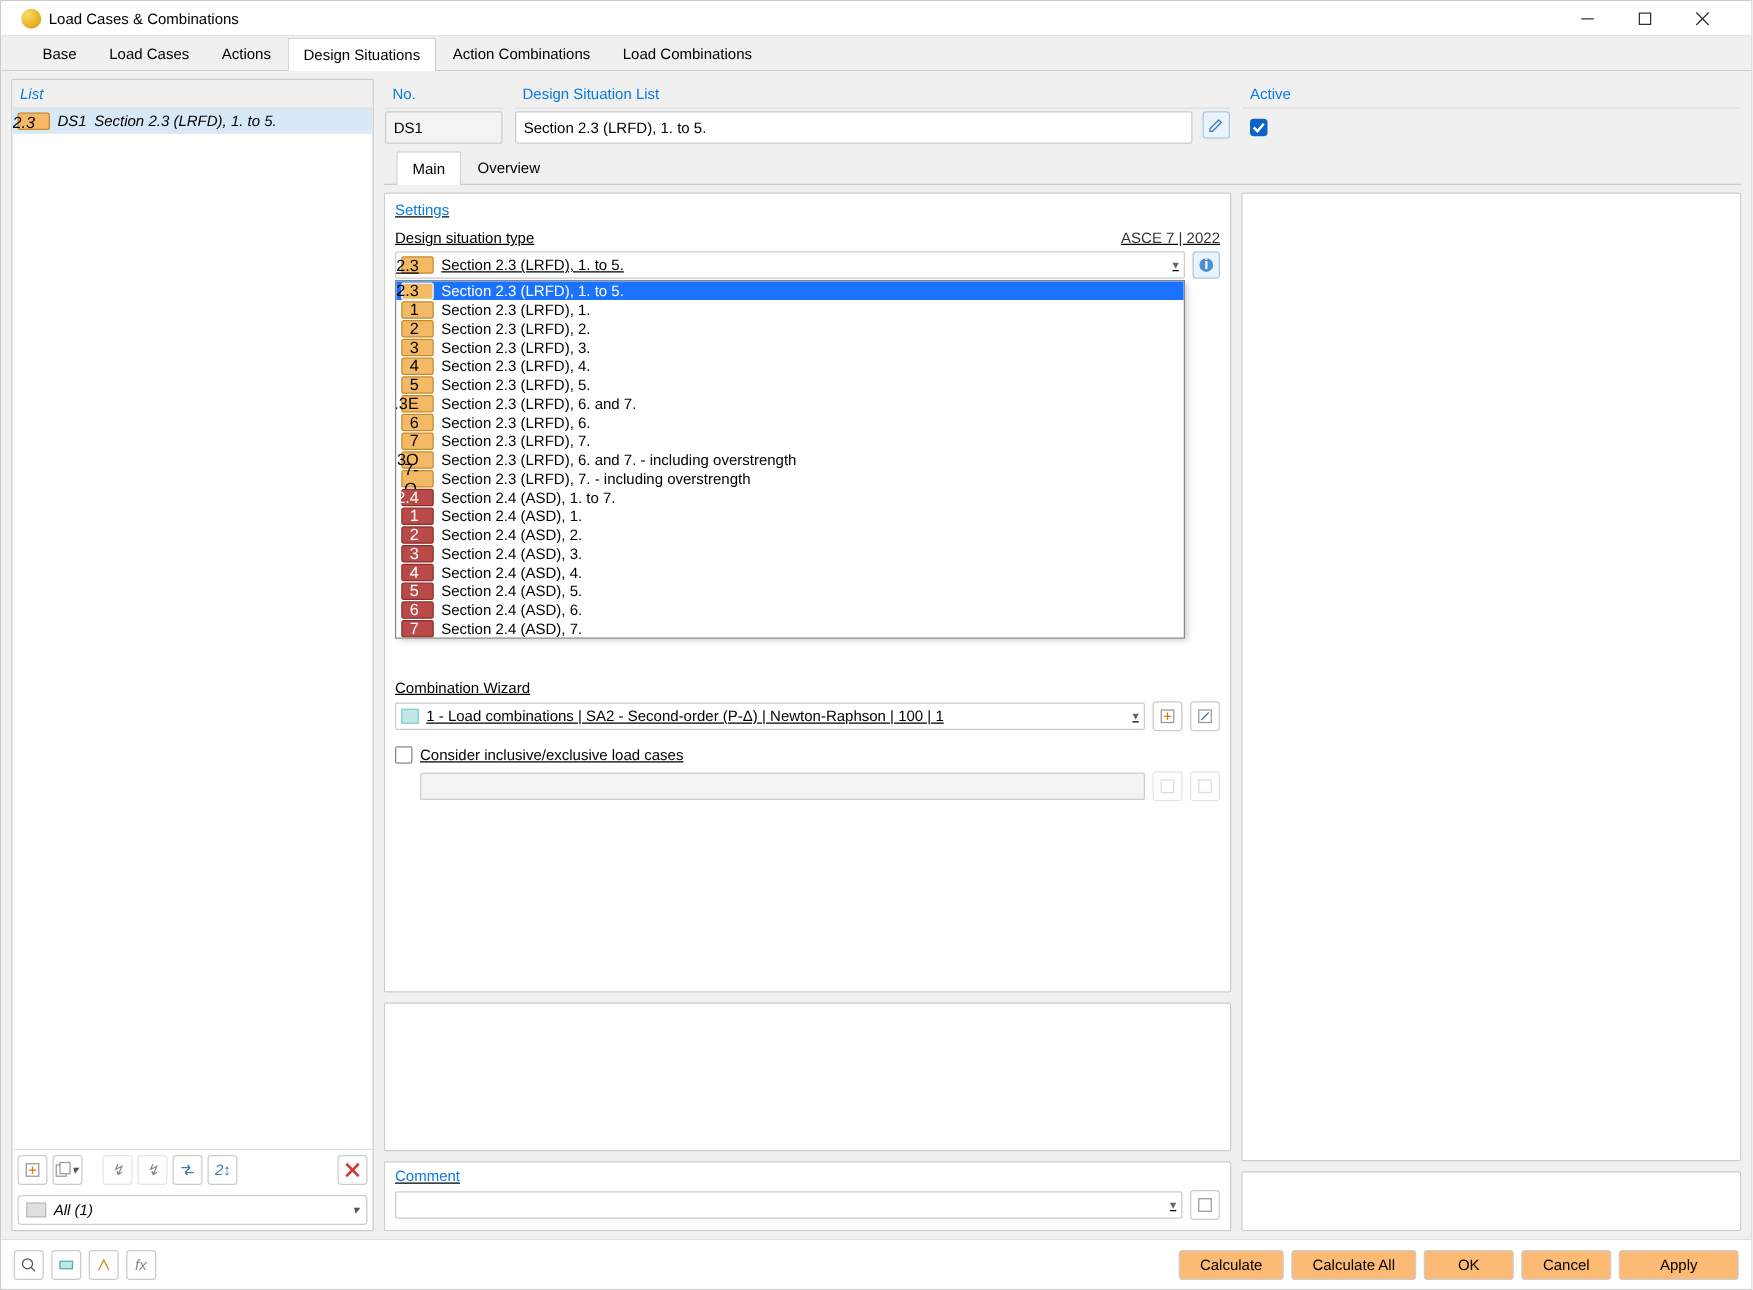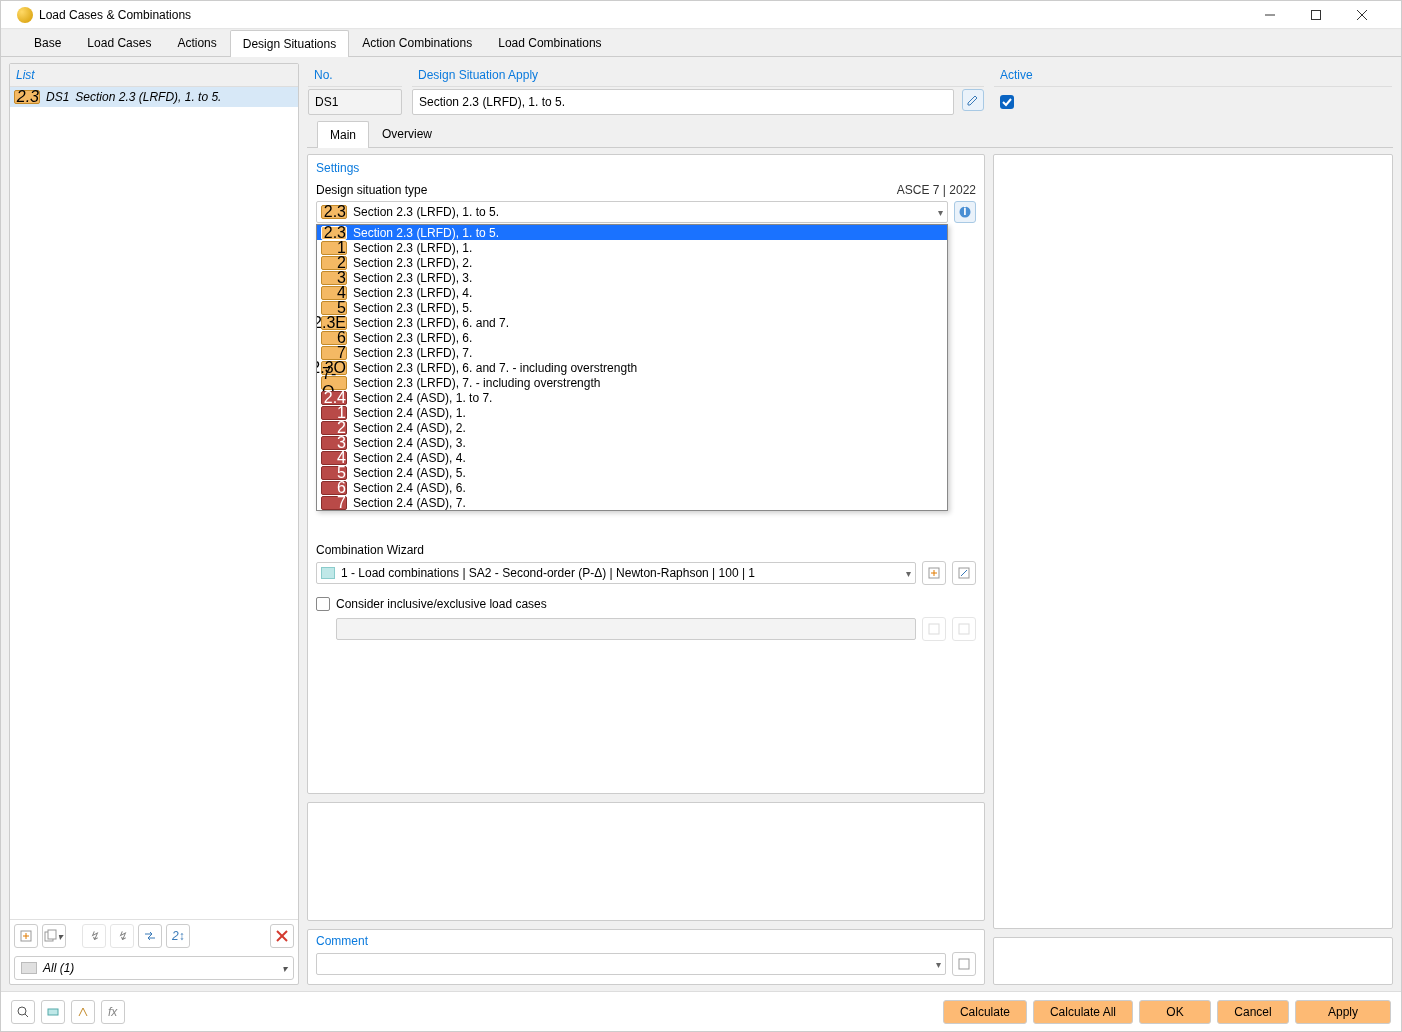--- a/index.html
+++ b/index.html
@@ -22,21 +22,21 @@
 
 .content { flex: 1; display: flex; gap: 8px; padding: 6px 8px 6px 8px; background: #f0f0f0; overflow: hidden; }
 
 
 .left-panel { width: 290px; display: flex; flex-direction: column; gap: 4px; font-style: italic; }
 .panel-header { padding: 4px 6px; font-weight: normal; background: #f0f0f0; color: #0a7add; border-bottom: 1px solid #ddd; }
 .panel-box { background: #fff; border: 1px solid #ccc; border-radius: 2px; flex: 1; display: flex; flex-direction: column; overflow: hidden; }
 .list-body { flex: 1; overflow: auto; }
 .list-row { display: flex; align-items: center; height: 20px; padding: 0 4px; gap: 6px; }
 .list-row.selected { background: #d7e8f7; }
-.badge { display: inline-flex; align-items: center; justify-content: flex-end; width: 26px; height: 14px; padding: 0 0; font-size: 16px; border: 1px solid #888; border-radius: 2px; color: #000; }
+.badge { display: inline-flex; align-items: center; justify-content: flex-end; width: 26px; height: 14px; padding: 0 11px; font-size: 13px; border: 1px solid #888; border-radius: 2px; color: #000; }
 .badge.orange { background: #f4b964; border-color: #c38a2a; }
 .badge.crimson { background: #b94a48; border-color: #8a2e2c; color: #fff; }
 
 .list-toolbar { display: flex; align-items: center; gap: 4px; padding: 4px; border-top: 1px solid #e0e0e0; }
 .tool-btn { width: 24px; height: 24px; display: inline-flex; align-items: center; justify-content: center; border: 1px solid #ccc; border-radius: 3px; background: #fff; cursor: pointer; }
 .tool-btn.disabled { opacity: 0.5; cursor: default; }
 .spacer { flex: 1; }
 .filter-row { padding: 4px; }
 .filter-select { width: 100%; height: 24px; border: 1px solid #ccc; border-radius: 3px; background: #fff; display: flex; align-items: center; padding: 0 6px; gap: 6px; }
 .filter-select .sw { width: 16px; height: 12px; background: #e0e0e0; border: 1px solid #bbb; }
@@ -187,21 +187,21 @@
     <div class="right-area">
 
       <div class="form-row">
         <div class="form-group" style="width:96px;">
           <div class="form-label">No.</div>
           <div class="field readonly">
               <span>DS1</span>
             </div>
         </div>
         <div class="form-group" style="flex:1;">
-          <div class="form-label">Design Situation Apply</div>
+          <div class="form-label">Design Situation List</div>
           <div style="display:flex;gap:4px;">
             <div class="field" style="flex:1;">
                 <span>Section 2.3 (LRFD), 1. to 5.</span>
               </div>
             <span class="edit-icon">
                 <svg width="12" height="12">
                   <path d="M1 11 L3 11 L10 4 L8 2 L1 9 Z" fill="none" stroke="#3a7ab8"></path>
                 </svg>
               </span>
           </div>
@@ -217,21 +217,21 @@
           </div>
         </div>
       </div>
 
       <div class="sub-tabs" id="sub-tabs">
           <div class="tab active">Main</div>
           <div class="tab">Overview</div>
         </div>
 
       <div style="display:flex; gap:8px; flex:1; overflow:visible;">
-        <div style="flex:1; display:flex; flex-direction:column; gap:8px; position:relative;">
+        <div style="flex:1; display:flex; flex-direction:column; gap:8px; position:relative;text-decoration:underline;">
 
           <div class="settings-panel">
             <div class="settings-title">Settings</div>
             <div class="row-label">
               <span>Design situation type</span>
               <span class="right">ASCE 7 | 2022</span>
             </div>
             <div style="display:flex;gap:6px;">
               <div class="dropdown" style="flex:1;">
                 <span class="badge orange">2.3</span>

